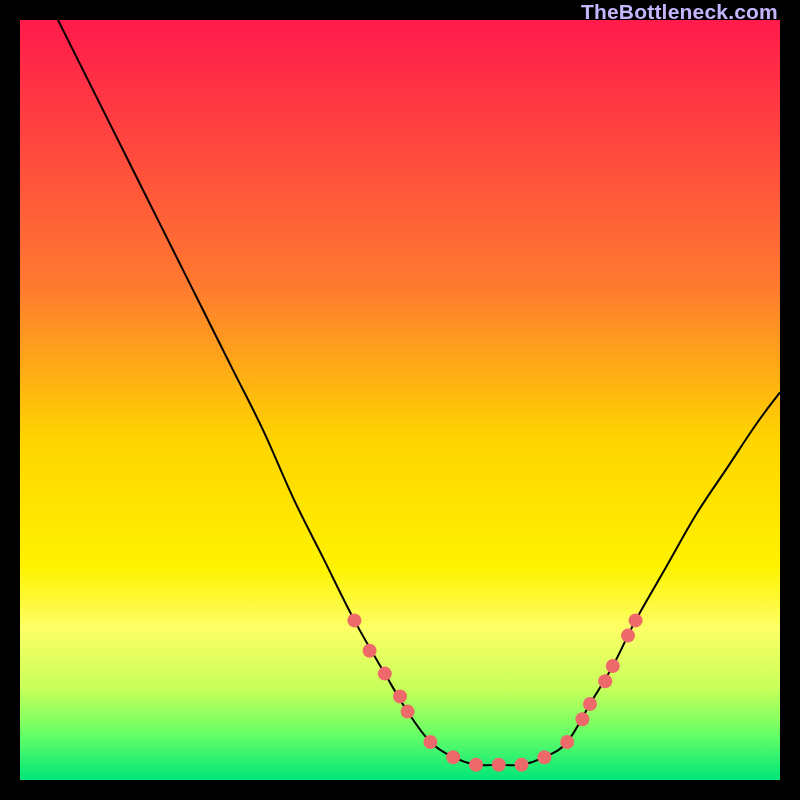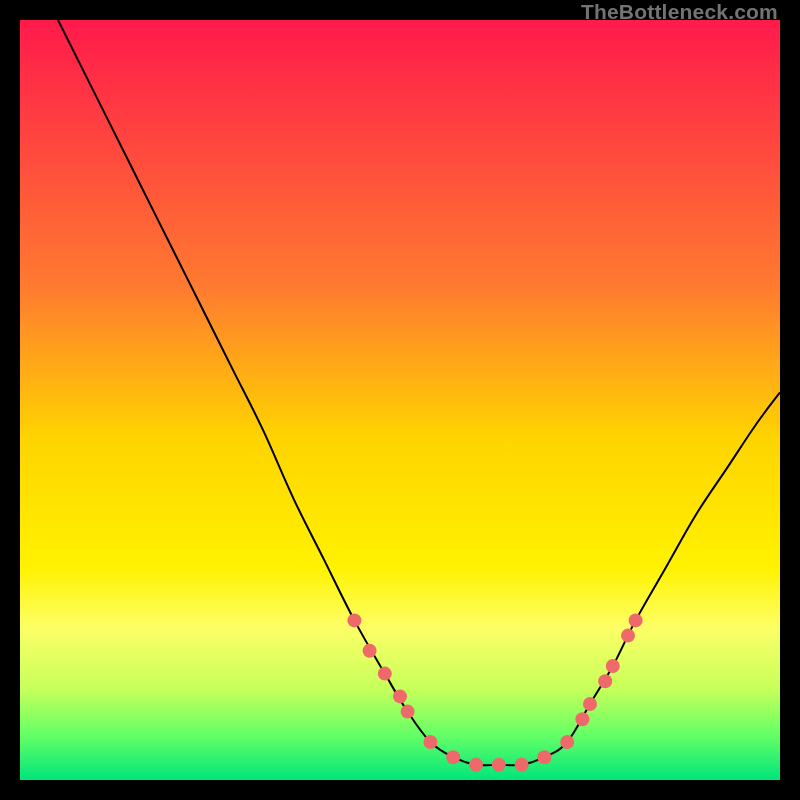--- a/index.html
+++ b/index.html
@@ -25,21 +25,21 @@
     width: 760px;
     height: 760px;
   }
   .watermark {
     position: absolute;
     top: 0px;
     right: 22px;
     font-family: Arial, Helvetica, sans-serif;
     font-size: 21px;
     font-weight: 600;
-    color: #737373;
+    color: #c4b5fd;
     letter-spacing: 0.2px;
   }
   svg { display: block; }
 </style>
 </head>
 <body>
 
 <div class="frame">
   <svg class="plot-area" id="chart-svg" width="760" height="760" viewBox="0 0 760 760">
     <defs>

